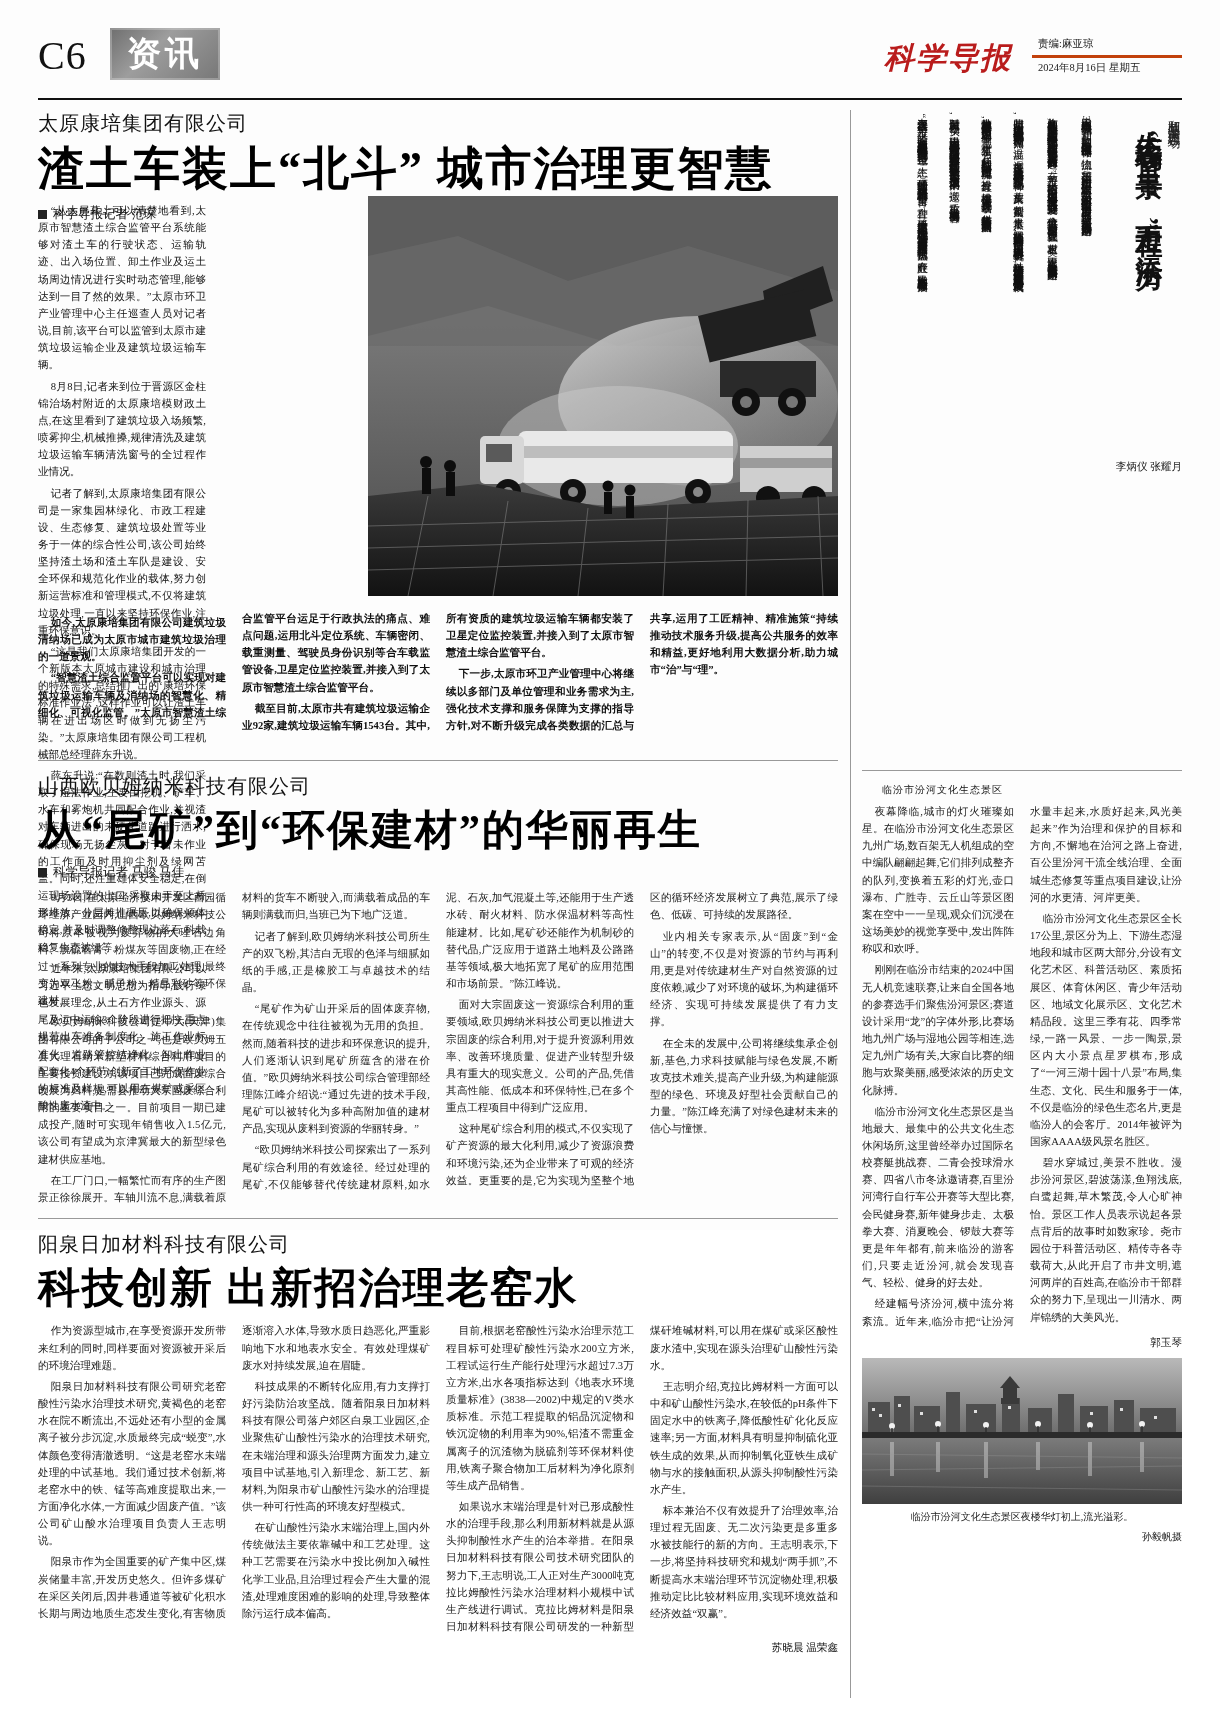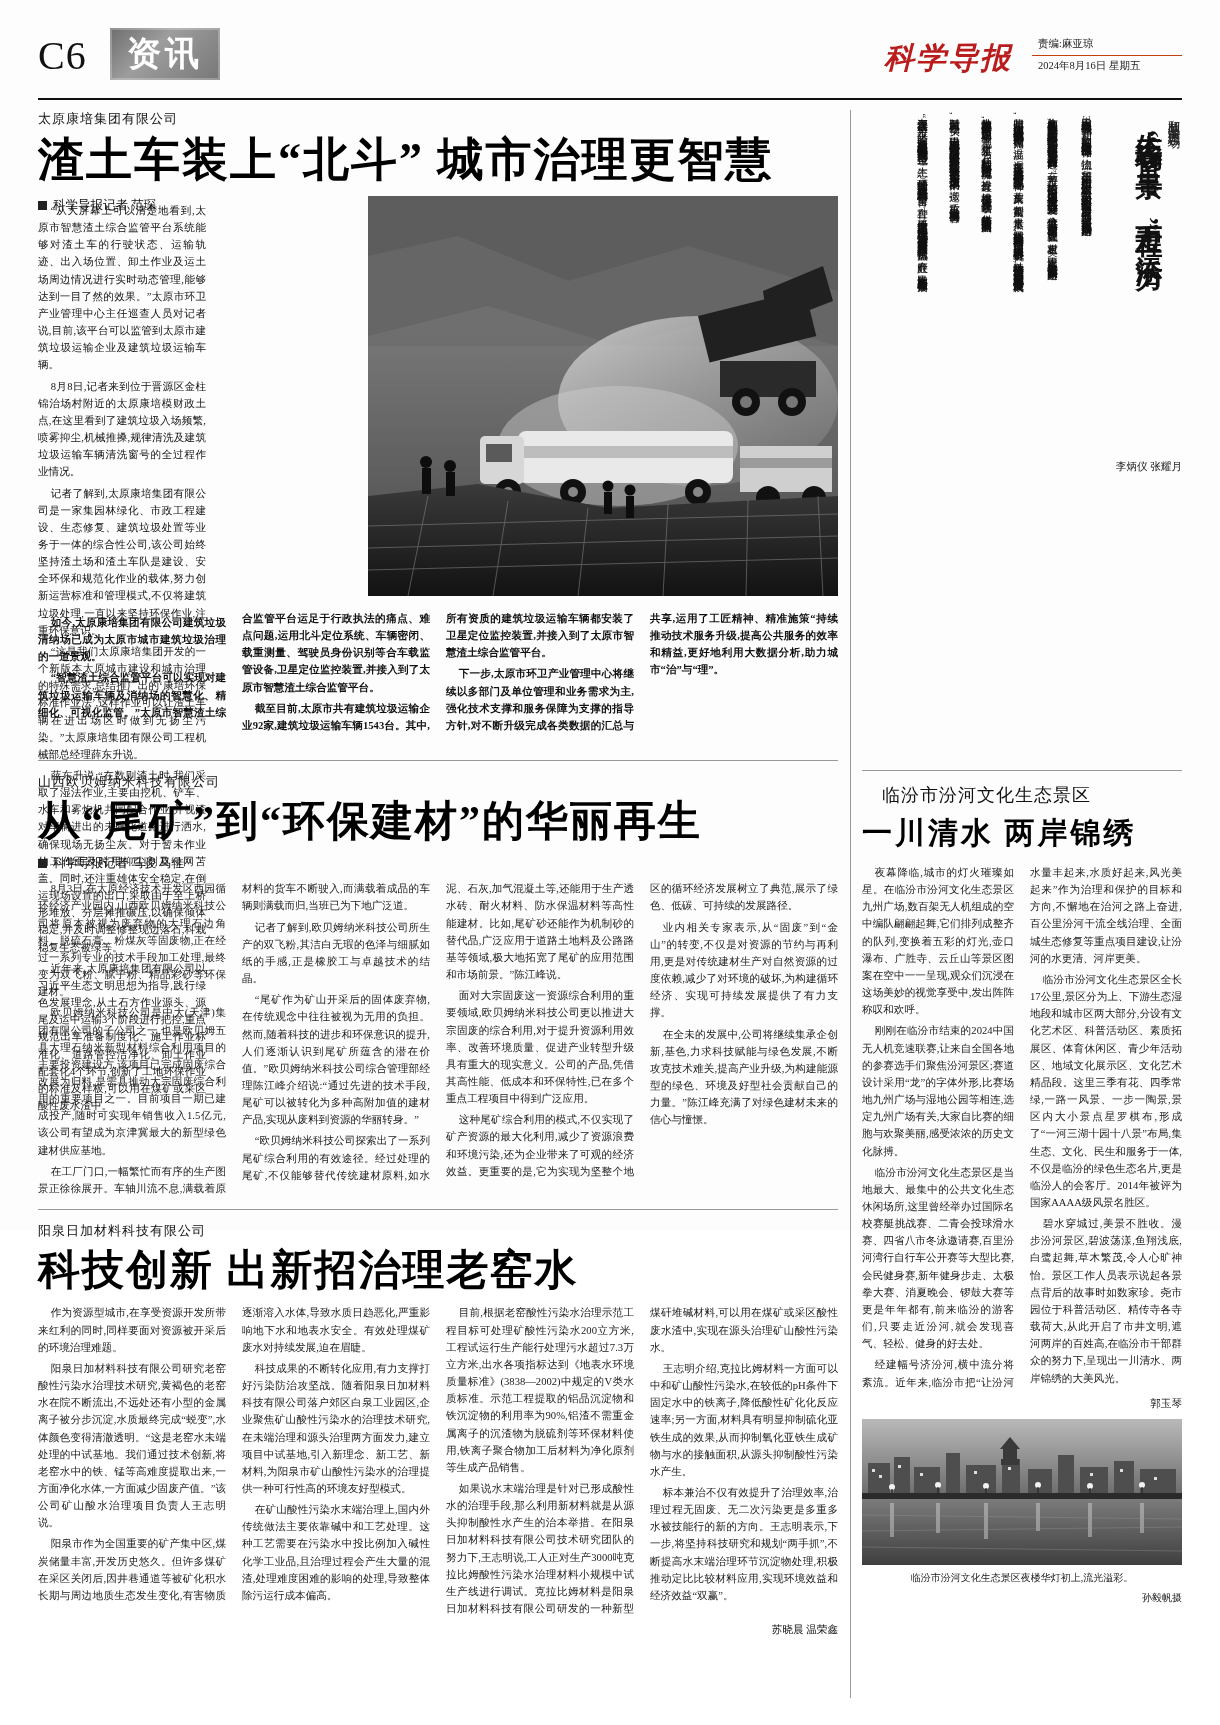--- a/index.html
+++ b/index.html
@@ -29,33 +29,33 @@
   }
   .logo-cn{
     position:absolute;right:170px;top:12px;
     font-size:30px;font-style:italic;font-weight:bold;letter-spacing:2px;
     font-family:"Liberation Serif",serif;color:#b91c1c;
   }
   .mast-right{
     position:absolute;right:0;top:8px;width:150px;
     font-size:10.5px;line-height:1.6;color:#222;
   }
-  .mast-right div{border-bottom:1px solid #c2410c;padding:2px 0 2px 6px;}
+  .mast-right div{border-bottom:3px solid #c2410c;padding:2px 0 2px 6px;}
   .mast-right div:last-child{border-bottom:none;}
 
   
   .body-wrap{position:absolute;left:0;top:84px;width:1144px;height:1588px;}
 
   .left{position:absolute;left:0;top:0;width:800px;height:1588px;}
   .right{position:absolute;left:824px;top:0;width:320px;height:1588px;}
   .vrule{position:absolute;left:812px;top:0;width:1px;height:1588px;background:#999;}
 
   
   .kicker{
-    font-size:13px;letter-spacing:1px;margin:0 0 6px 0;color:#111;
+    font-size:20px;letter-spacing:1px;margin:0 0 6px 0;color:#111;
   }
   h1.head{
     margin:0;font-weight:bold;letter-spacing:2px;color:#000;
     font-family:"Liberation Serif","DejaVu Serif",serif;
   }
   .head-xl{font-size:46px;line-height:1.15;}
   .head-lg{font-size:42px;line-height:1.15;}
   .byline{
     font-size:12.5px;margin:10px 0 8px 0;display:flex;align-items:center;gap:6px;
   }
@@ -285,22 +285,21 @@
           <div class="vert-body" style="width:32px;">与此同时,田润生态农场通过应用智能化控制系统,精准调控光照、温度、湿度等条件,无论是技术人员的精心管护,实现了多色小呢红柿、黄皮头梨、蜜制黄瓜、水果黄瓜、黑圆茄等珍贵的高端种植品种,目前,田润生态农场积极推进有机、特色种植生产技术的设施与模式,着力推建以规果种植为核心的全产业链发展模式。</div>
           <div class="vert-body" style="width:34px;">作为和顺县的特色农业产业龙头企业,田润生态农场不断加快产业结构优化升级,完善农农带农和益连锁机制,实现了企业发展与群众效益的双向奔赴。在“千万工程”经验的指引下,田润生态农场通过一二三产业融合发展,撬动农业产业链开发、全价值链提升,带动乡村全面振兴,让农业更强、农村更美、农民更富,努力走出特色技术高质量发展的新道路。</div>
           <div class="vert-body" style="width:34px;">田润生态农场将继续完成3期和4期的规划,组建田润物流园及冷链存储、物流、贸易于一体,同时进行加工中心,农民培训中心,数据中心,研发中心四个中心的建设,为田润进一步发展,打造一二三产业融合,走出一条现代化农业产业体系的道路。</div>
         </div>
         <div style="position:absolute;left:0;top:350px;width:320px;font-size:10.6px;text-align:right;">李炳仪 张耀月</div>
       </div>
 
       <div class="hr-thin" style="margin-top:-30px;"></div>
 
       <div style="position:relative;">
-        <div class="kicker" style="font-size:18px;padding-left:20px;">临汾市汾河文化生态景区</div>
-        <h1 class="head" style="font-size:30px;letter-spacing:3px;margin:4px 0 10px;">一川清水 两岸锦绣</h1>
+        <div class="kicker" style="font-size:10px;padding-left:20px;">临汾市汾河文化生态景区</div>
         <div class="cols" style="column-count:2;column-gap:16px;">
           <p>夜幕降临,城市的灯火璀璨如星。在临汾市汾河文化生态景区九州广场,数百架无人机组成的空中编队翩翩起舞,它们排列成整齐的队列,变换着五彩的灯光,壶口瀑布、广胜寺、云丘山等景区图案在空中一一呈现,观众们沉浸在这场美妙的视觉享受中,发出阵阵称叹和欢呼。</p>
           <p>刚刚在临汾市结束的2024中国无人机竞速联赛,让来自全国各地的参赛选手们聚焦汾河景区;赛道设计采用“龙”的字体外形,比赛场地九州广场与湿地公园等相连,选定九州广场有关,大家自比赛的细胞与欢聚美丽,感受浓浓的历史文化脉搏。</p>
           <p>临汾市汾河文化生态景区是当地最大、最集中的公共文化生态休闲场所,这里曾经举办过国际名校赛艇挑战赛、二青会投球滑水赛、四省八市冬泳邀请赛,百里汾河湾行自行车公开赛等大型比赛,会民健身赛,新年健身步走、太极拳大赛、消夏晚会、锣鼓大赛等更是年年都有,前来临汾的游客们,只要走近汾河,就会发现喜气、轻松、健身的好去处。</p>
           <p>经建幅号济汾河,横中流分将紊流。近年来,临汾市把“让汾河水量丰起来,水质好起来,风光美起来”作为治理和保护的目标和方向,不懈地在治河之路上奋进,百公里汾河干流全线治理、全面城生态修复等重点项目建设,让汾河的水更清、河岸更美。</p>
           <p>临汾市汾河文化生态景区全长17公里,景区分为上、下游生态湿地段和城市区两大部分,分设有文化艺术区、科普活动区、素质拓展区、体育休闲区、青少年活动区、地域文化展示区、文化艺术精品段。这里三季有花、四季常绿,一路一风景、一步一陶景,景区内大小景点星罗棋布,形成了“一河三湖十园十八景”布局,集生态、文化、民生和服务于一体,不仅是临汾的绿色生态名片,更是临汾人的会客厅。2014年被评为国家AAAA级风景名胜区。</p>
           <p>碧水穿城过,美景不胜收。漫步汾河景区,碧波荡漾,鱼翔浅底,白鹭起舞,草木繁茂,令人心旷神怡。景区工作人员表示说起各景点背后的故事时如数家珍。尧市园位于科普活动区、精传寺各寺载荷大,从此开启了市井文明,遮河两岸的百姓高,在临汾市干部群众的努力下,呈现出一川清水、两岸锦绣的大美风光。</p>
         </div>
         <div class="sign">郭玉琴</div>
 

